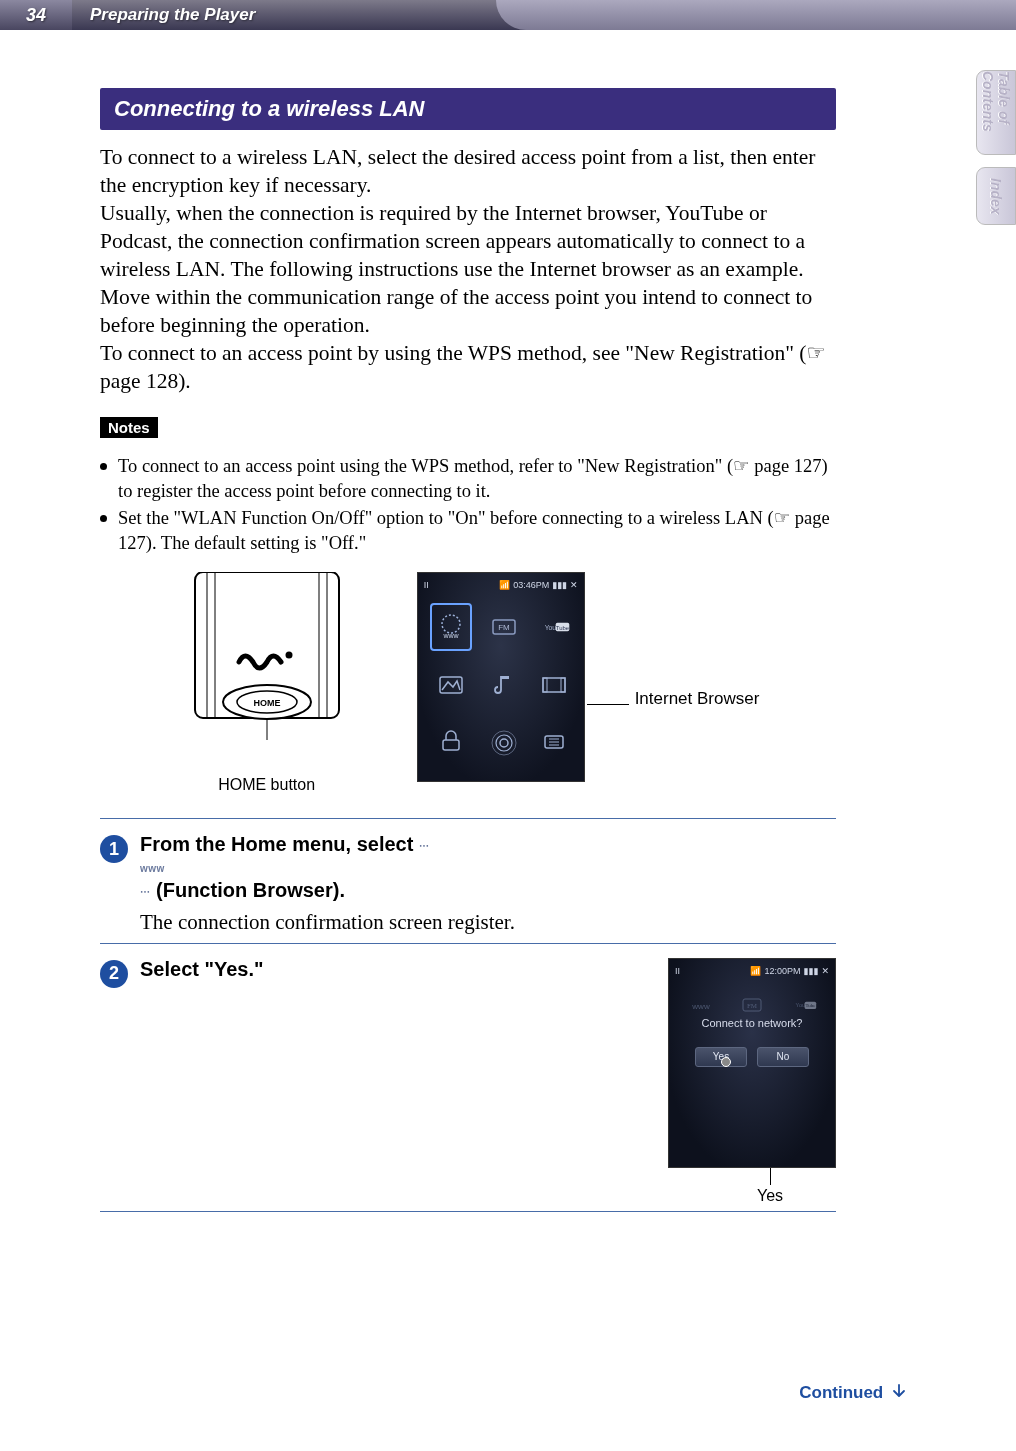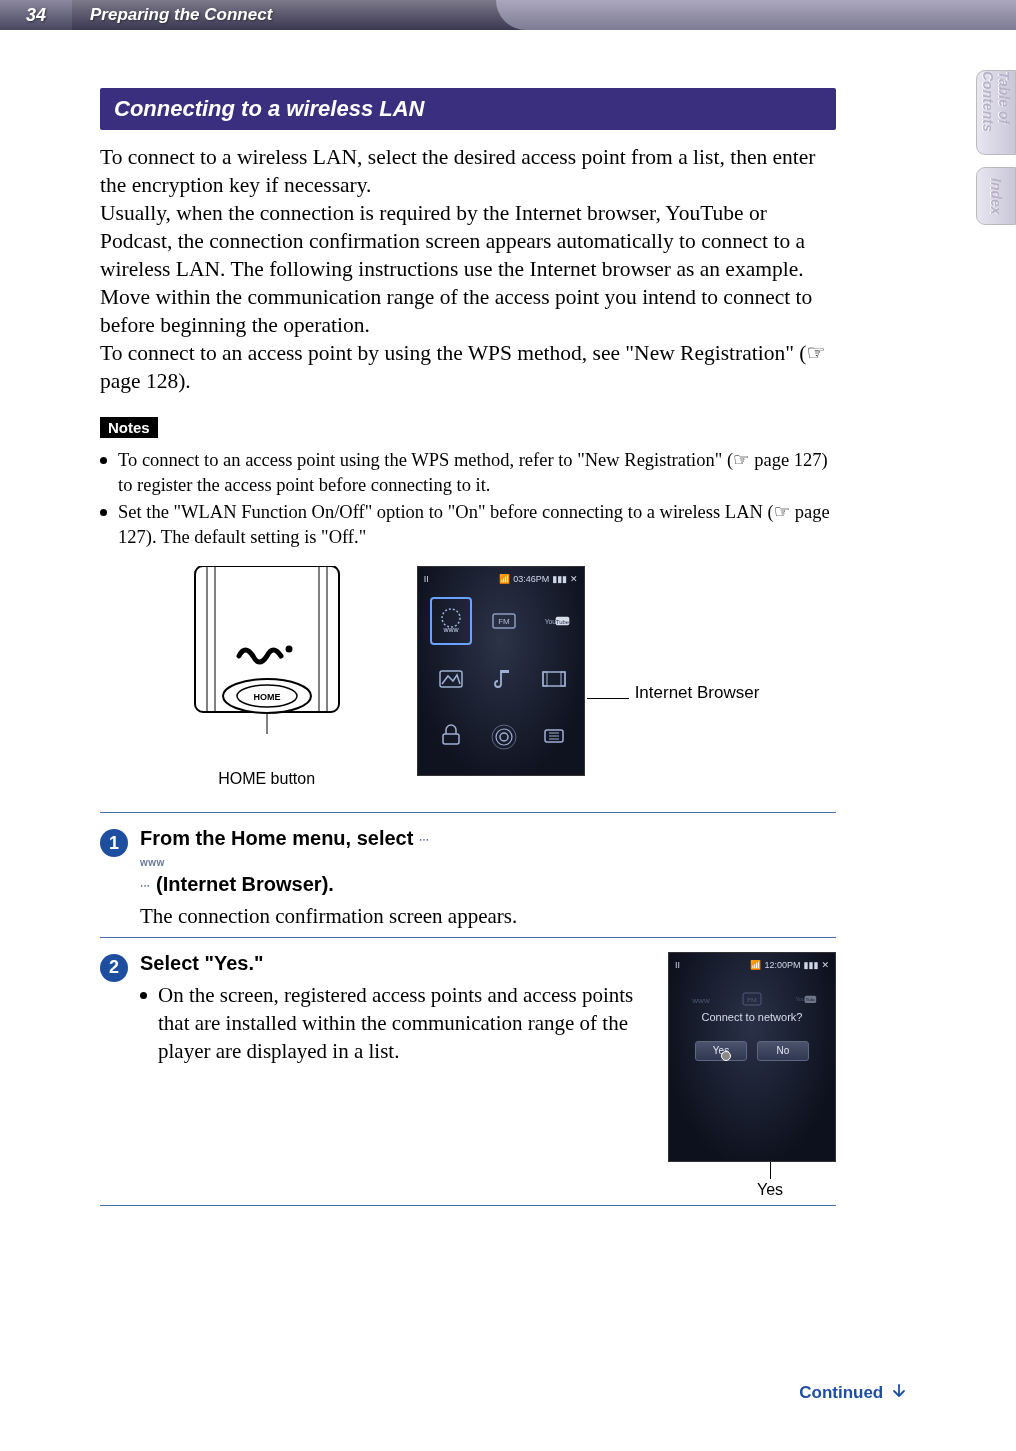--- a/index.html
+++ b/index.html
@@ -87,21 +87,21 @@
     margin-bottom: 22px;
   }
   .notes-label {
     display: inline-block;
     background: #000;
     color: #fff;
     font-family: Arial, sans-serif;
     font-weight: bold;
     font-size: 15px;
     padding: 2px 8px;
-    margin-bottom: 10px;
+    margin-bottom: 16px;
   }
   .note-list { margin: 0 0 16px 0; padding-left: 0; list-style: none; }
   .note-list li { position: relative; padding-left: 18px; font-size: 18.5px; line-height: 1.35; margin-bottom: 2px; }
   .note-list li::before { content: ""; position:absolute; left:0; top:9px; width:7px; height:7px; background:#000; border-radius:50%; }
   .figures { display:flex; justify-content:center; gap:60px; margin:12px 0 24px; align-items:flex-start; }
   .fig-player { text-align:center; }
   .player-svg { width:180px; height:198px; }
   .fig-caption { font-family: Arial, sans-serif; font-size:16px; margin-top:2px; }
   .fig-screen-wrap { display:flex; align-items:center; }
   .device-screen {
@@ -159,21 +159,21 @@
   .continued { position:absolute; right:110px; bottom:48px; font-family: Arial, sans-serif; font-weight:bold; color:#1e4ea0; font-size:17px; }
   .continued .arrow { display:inline-block; transform:translateY(2px); margin-left:4px; }
   .www-icon { font-family: Arial, sans-serif; letter-spacing:0.5px; font-size:10px; color:#6b7a9e; position:relative; top:-2px; }
 </style>
 </head>
 <body>
 
 <div class="header">
   <div class="header-tab-curve"></div>
   <div class="page-num">34</div>
-  <div class="chapter-title">Preparing the Connect</div>
+  <div class="chapter-title">Preparing the Player</div>
 </div>
 
 <div class="side-tabs">
   <div class="side-tab">
       <span>Table of Contents</span>
     </div>
   <div class="side-tab side-tab2">
       <span>Index</span>
     </div>
 </div>
@@ -285,37 +285,34 @@
       <div class="side-label">Internet Browser</div>
     </div>
   </div>
 
   <hr class="step-sep">
 
   <div class="step">
     <div class="step-num">1</div>
     <div class="step-body">
       <div class="step-title">
-        <span>From the Home menu, select </span><span class="www-icon">⋯<br><span>www</span><br>⋯</span><span> (Internet Browser).</span>
+        <span>From the Home menu, select </span><span class="www-icon">⋯<br><span>www</span><br>⋯</span><span> (Function Browser).</span>
       </div>
-      <div class="step-text">The connection confirmation screen appears.</div>
+      <div class="step-text">The connection confirmation screen register.</div>
     </div>
   </div>
 
   <hr class="step-sep">
 
   <div class="step">
     <div class="step-num">2</div>
     <div class="step-body">
       <div class="step2-row">
         <div style="flex:1;">
           <div class="step-title">Select "Yes."</div>
-          <ul class="bullet-list">
-            <li>On the screen, registered access points and access points that are installed within the communication range of the player are displayed in a list.</li>
-          </ul>
         </div>
         <div>
           <div class="mini-screen">
             <div class="device-statusbar">
               <span>II</span>
               <div class="status-right">
                 <span>📶</span>
                 <span>12:00PM</span>
                 <span>▮▮▮</span>
                 <span>✕</span>

